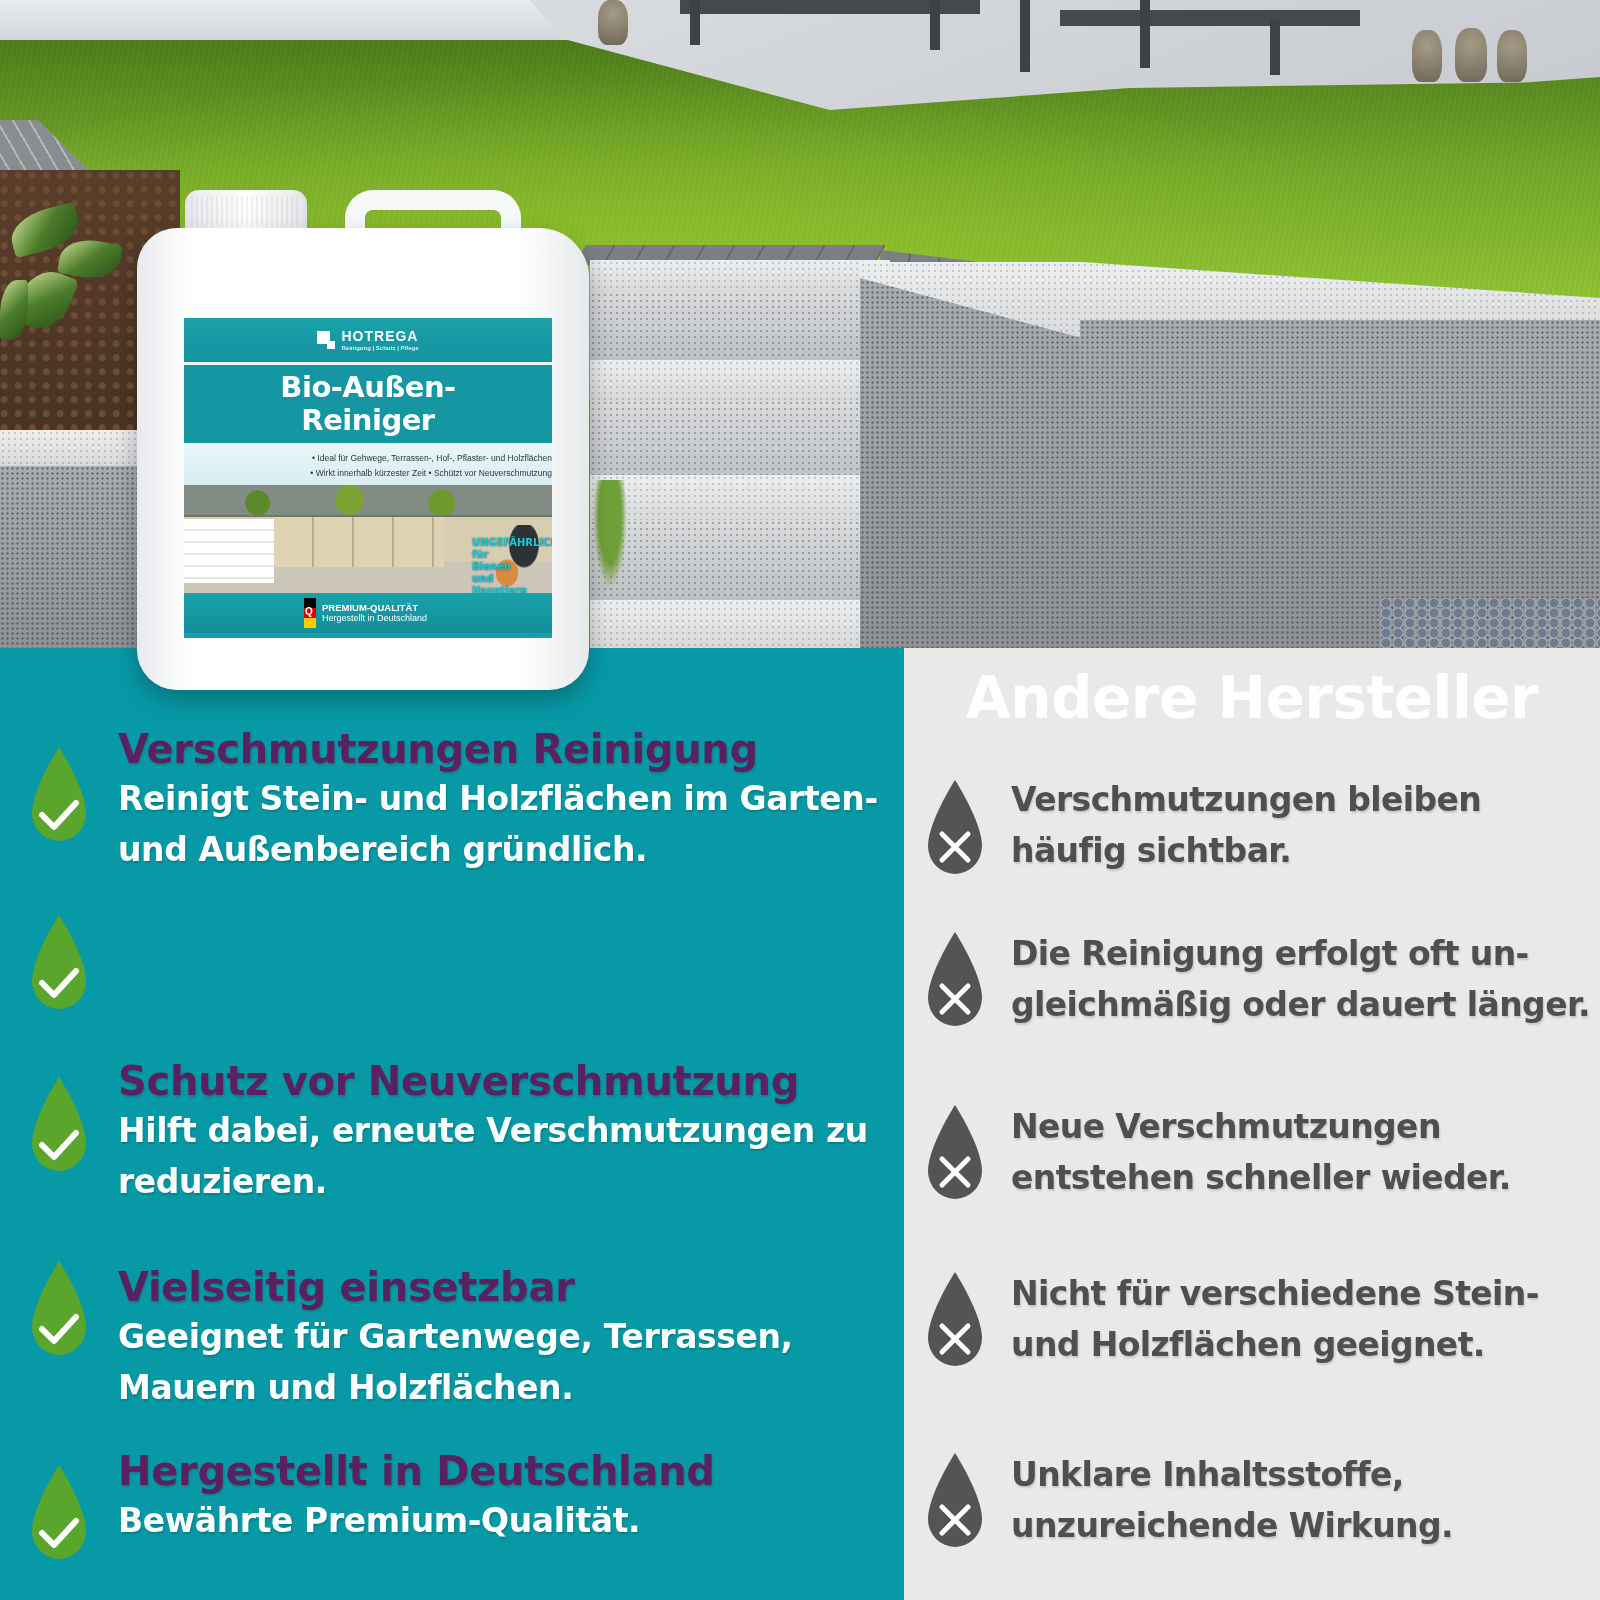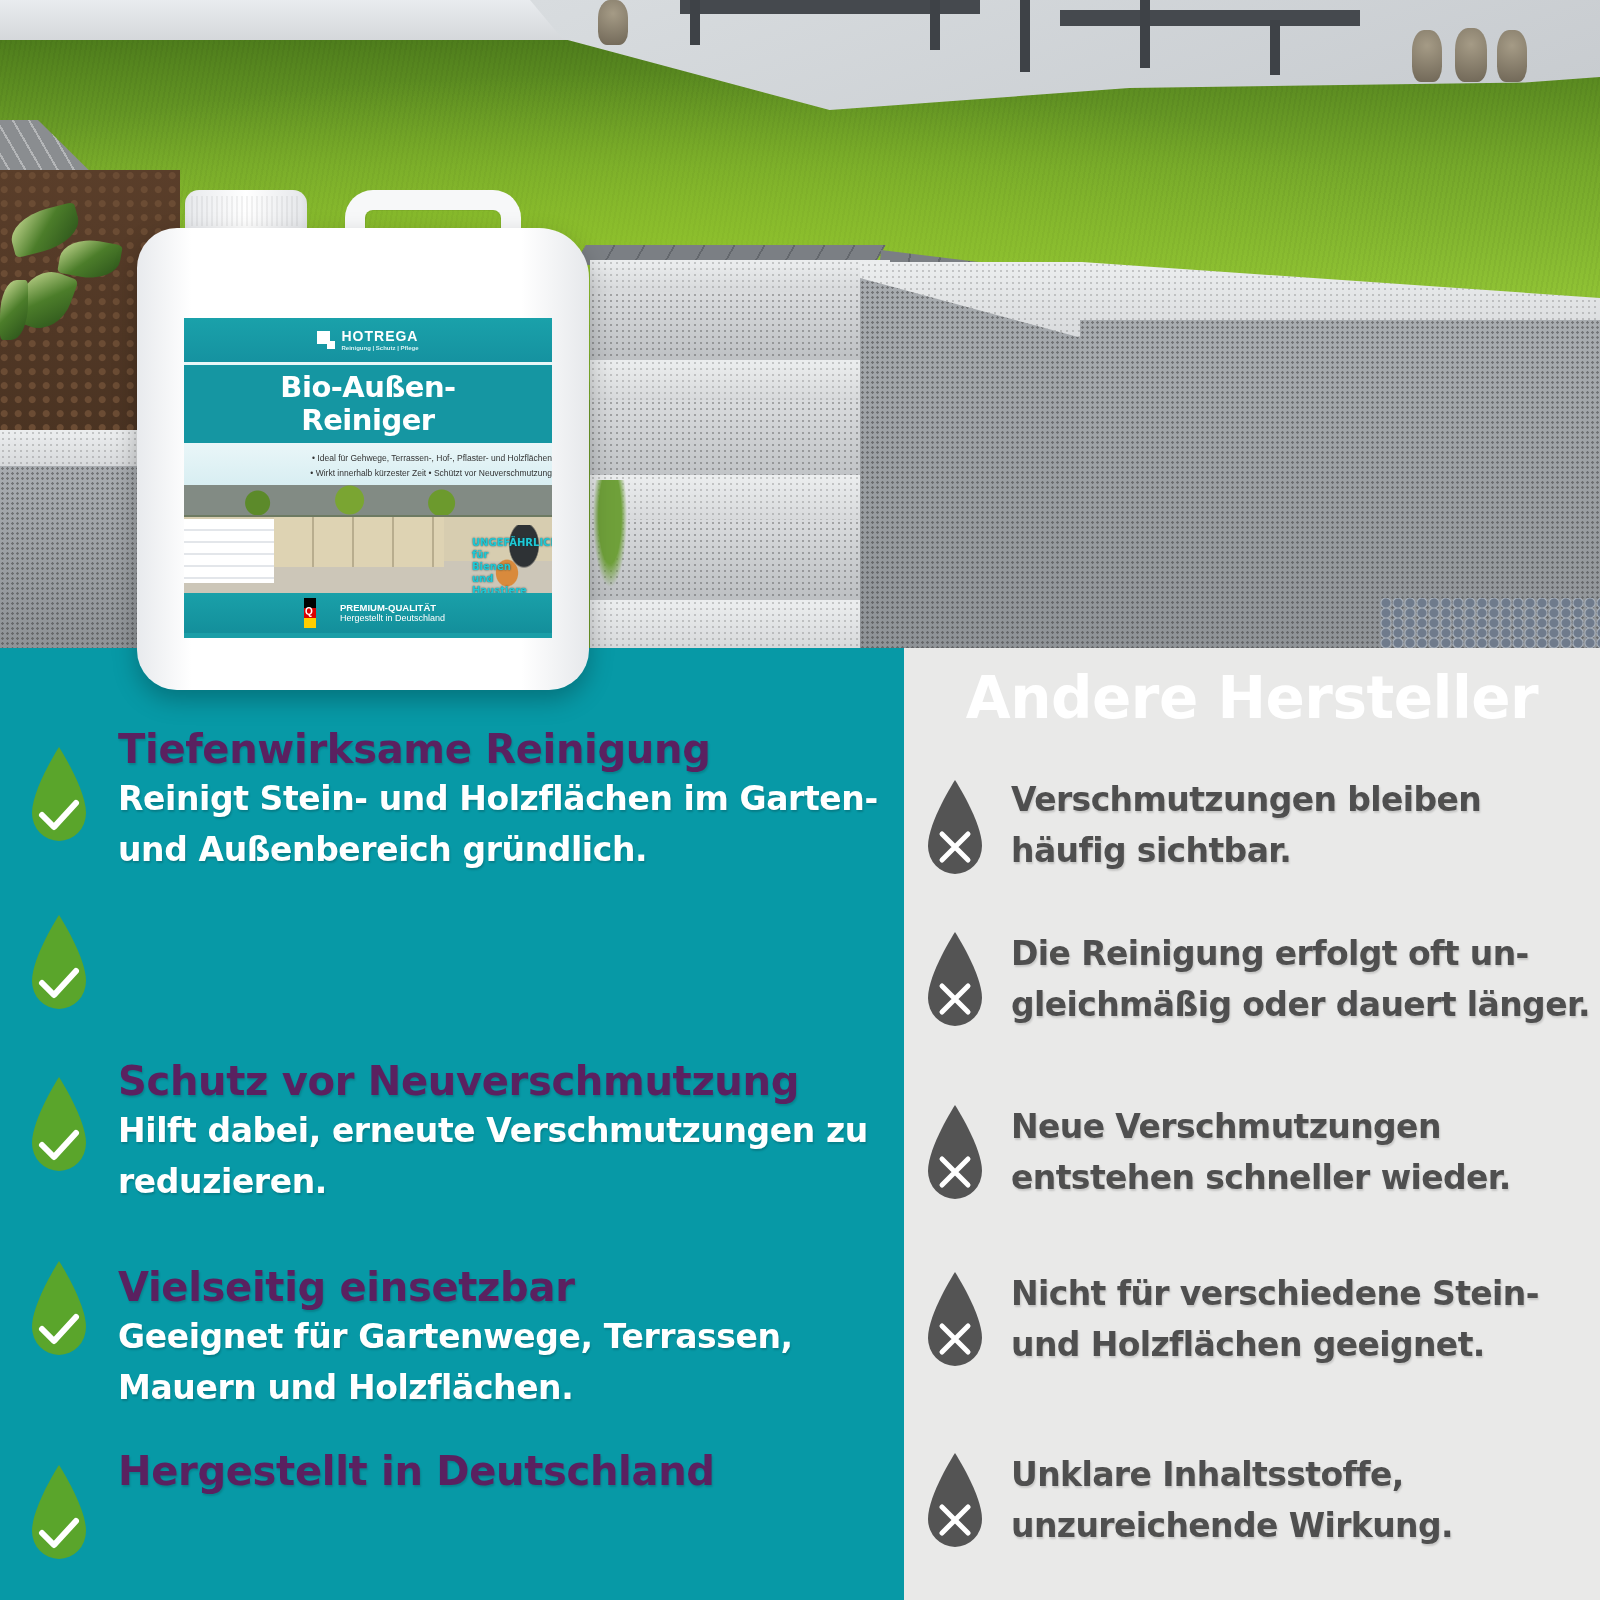--- a/index.html
+++ b/index.html
@@ -91,21 +91,21 @@
                        #d9cfae; }
   .label .photo .badge { position: absolute; left: 248px; top: 52px; width: 80px;
            color: #1ec9d6; font-weight: bold; font-size: 10px; line-height: 12px;
            text-shadow: 0 0 2px #0a3e44; font-family: "DejaVu Sans", sans-serif; padding-left: 40px; }
   .label .photo .badge .small { font-size: 10px; display: block; }
   .label .photo .dog { position: absolute; right: 8px; top: 40px; width: 40px; height: 50px;
            background: radial-gradient(ellipse at 50% 40%, #2e3235 0 50%, transparent 55%); }
   .label .photo .cat { position: absolute; right: 30px; top: 70px; width: 30px; height: 36px;
            background: radial-gradient(ellipse at 50% 50%, #d98a3c 0 50%, transparent 55%); }
   .label .foot { height: 40px; background: linear-gradient(#1aa0a9, #138f9b); display: flex; align-items: center;
-           padding-left: 120px; gap: 24px; position: relative; }
+           padding-left: 120px; gap: 6px; position: relative; }
   .label .foot .q-flag { width: 12px; height: 30px;
            background: linear-gradient(#000 0 33%, #dd0000 33% 66%, #ffce00 66%); position: relative; }
   .label .foot .q-flag::after { content: "Q"; position: absolute; left: 1px; top: 8px; color: #fff; font-size: 10px; font-weight: bold; }
   .label .foot .q-text { color: #fff; font-size: 9px; line-height: 11px; }
   .label .foot .q-text b { display: block; font-size: 9.5px; }
 
   
   .left-panel { position: absolute; left: 0; top: 648px; width: 904px; height: 952px; background: #0799a6; }
   .right-panel { position: absolute; left: 904px; top: 648px; width: 696px; height: 952px; background: #e9e9e8; }
 
@@ -232,21 +232,21 @@
       <path d="M18 56 L44 82 M44 56 L18 82" fill="none" stroke="#ffffff" stroke-width="5" stroke-linecap="round"></path>
     </symbol>
   </defs>
 </svg>
 
 <div class="feature" style="top:725px;">
   <svg class="drop" style="top:20px;">
       <use href="#drop-check"></use>
     </svg>
   <div class="txt">
-    <div class="head">Tiefenwirksame Reinigung</div>
+    <div class="head">Verschmutzungen Reinigung</div>
     <div class="desc">Reinigt Stein- und Holzflächen im Garten-
 und Außenbereich gründlich.</div>
   </div>
 </div>
 
 <div class="feature" style="top:897px;">
   <svg class="drop" style="top:16px;">
       <use href="#drop-check"></use>
     </svg>
   <div class="txt">
@@ -274,20 +274,21 @@
 Mauern und Holzflächen.</div>
   </div>
 </div>
 
 <div class="feature" style="top:1447px;">
   <svg class="drop" style="top:16px;">
       <use href="#drop-check"></use>
     </svg>
   <div class="txt">
     <div class="head">Hergestellt in Deutschland</div>
+    <div class="desc">Bewährte Premium-Qualität.</div>
   </div>
 </div>
 
 <div class="rp-title">Andere Hersteller</div>
 
 <div class="con" style="top:774px;">
   <svg class="drop" style="top:4px;">
       <use href="#drop-cross"></use>
     </svg>
   <div class="txt">Verschmutzungen bleiben

